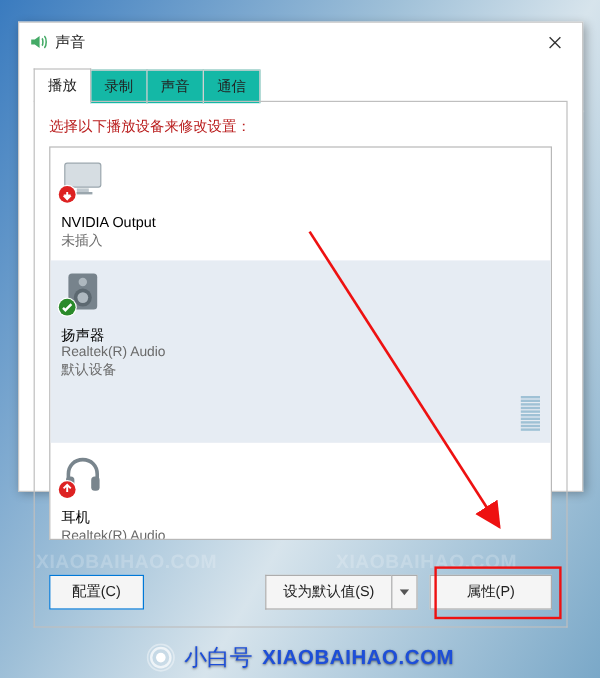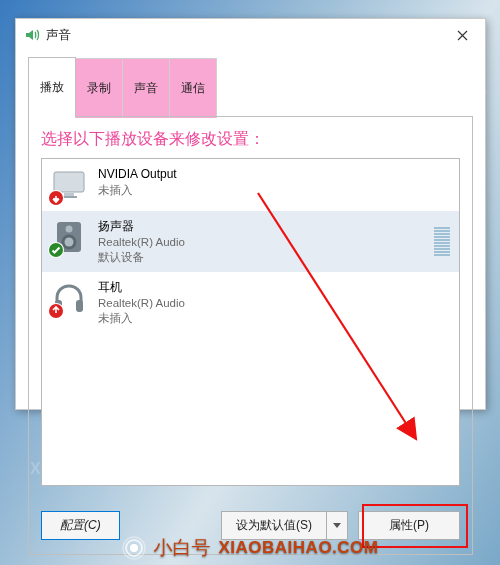--- a/index.html
+++ b/index.html
@@ -13,59 +13,59 @@
   .dialog { position: absolute; left: 15px; top: 18px; width: 471px; height: 392px; background: #fff; border: 1px solid #c9c9c9; box-shadow: 2px 2px 8px rgba(0,0,0,0.3); z-index:2; }
 
   .titlebar { display:flex; align-items:center; height:32px; padding: 0 6px 0 8px; }
   .titlebar .spk-icon { width:16px; height:16px; margin-right:6px; display:flex; align-items:center; justify-content:center; }
   .titlebar .title { font-size:12.5px; color:#222; flex:1; }
   .titlebar .close { width:34px; height:24px; display:flex; align-items:center; justify-content:center; font-size:15px; color:#333; }
 
   .body { padding: 6px 12px 10px 12px; }
 
   .tabs { display:flex; position:relative; }
-  .tab { font-size:12px; padding: 21px 11px; border:1px solid #bfbfbf; border-bottom:none; background:#fff; margin-right:-1px; color:#222;}
-  .tab.inactive { background:#f9a8d4; border-color:#d0d0d0; position:relative; top:1px;}
+  .tab { font-size:12px; padding: 5px 11px; border:1px solid #bfbfbf; border-bottom:none; background:#fff; margin-right:-1px; color:#222;}
+  .tab.inactive { background:#14b8a6; border-color:#d0d0d0; position:relative; top:1px;}
   .tab.active { position:relative; z-index:2; }
   .tab-underline { position:absolute; left:0; right:0; bottom:0; height:1px; background:#bfbfbf; z-index:1;}
   .tab-panel { border:1px solid #bfbfbf; border-top:none; padding:12px 12px 14px 12px; height:438px; position:relative; }
 
-  .instr { font-size:16px; color:#ec4899; margin-bottom:8px; }
+  .instr { font-size:12px; color:#b91c1c; margin-bottom:8px; }
 
   .listbox { border:1px solid #b8b8b8; height:328px; background:#fff; overflow:hidden; }
 
-  .dev { display:flex; align-items:flex-start; padding:8px 9px; gap:11px; }
+  .dev { display:flex; align-items:flex-start; padding:8px 9px; gap:11px;flex-direction:column; }
   .dev.selected { background:#e6ecf3; }
   .dev .iconwrap { width:36px; height:36px; position:relative; flex:none; }
   .dev .overlay { position:absolute; left:-3px; bottom:-3px; width:16px; height:16px; border-radius:50%; display:flex; align-items:center; justify-content:center; }
   .overlay.red { background:#fff; }
   .overlay.green { background:#fff; }
   .dev .txt { display:flex; flex-direction:column; line-height:1.3; font-size:12px; color:#111; }
   .dev .name { color:#000; }
   .dev .sub { color:#6a6a6a; font-size:11.5px; }
   .dev .stat { color:#6a6a6a; font-size:11.5px;}
   .meter { margin-left:auto; width:16px; align-self:stretch; display:flex; flex-direction:column; justify-content:center; gap:1px; padding:2px 0;}
   .meter div{ height:2px; background:#9fc1d5; }
 
   .btnrow { position:absolute; left:12px; right:12px; bottom:14px; display:flex; align-items:center; }
   .btn { font-size:12px; padding:5px 14px; border:1px solid #adadad; background:#f5f5f5; color:#222; }
-  .btn.primary { border:1.5px solid #0078d7; padding:5px 18px; margin-right: auto; font-style: italic;}
+  .btn.primary { border:1.5px solid #0078d7; padding:5px 18px; margin-right: auto;}
   .split { display:flex; margin-left:8px;padding-left:24px;}
   .split .btn { border-right:none; }
   .split .caret { border:1px solid #adadad; background:#f5f5f5; width:22px; display:flex; align-items:center; justify-content:center;}
   .btn.props{ margin-left:10px; padding:5px 30px;}
 
   
   .redbox { position:absolute; border:2px solid #e11; pointer-events:none; }
   .redbox.props-hl { right:4px; bottom:6px; width:106px; height:44px; }
 
   
   svg.arrow{ position:absolute; pointer-events:none; z-index:5;}
 
-  .brand { position:absolute; left:0; bottom:4px; width:100%; display:flex; align-items:center; justify-content:center; gap:8px; color:#c2410c; z-index:3; text-shadow:0 1px 2px rgba(0,0,0,0.5);}
+  .brand { position:absolute; left:0; bottom:4px; width:100%; display:flex; align-items:center; justify-content:center; gap:8px; color:#1d4ed8; z-index:3; text-shadow:0 1px 2px rgba(0,0,0,0.5);}
   .brand .ring{ width:24px;height:24px; }
   .brand .cn{ font-size:19px; font-weight:400;}
   .brand .en{ font-size:17px; font-weight:700; letter-spacing:0.5px;}
 </style>
 </head>
 <body>
 
 <div class="wm" aria-hidden="true">
   <span style="left:30px; top:40px" class="big">XIAOBAIHAO.COM</span>
   <span style="left:280px; top:40px" class="big">XIAOBAIHAO.COM</span>

